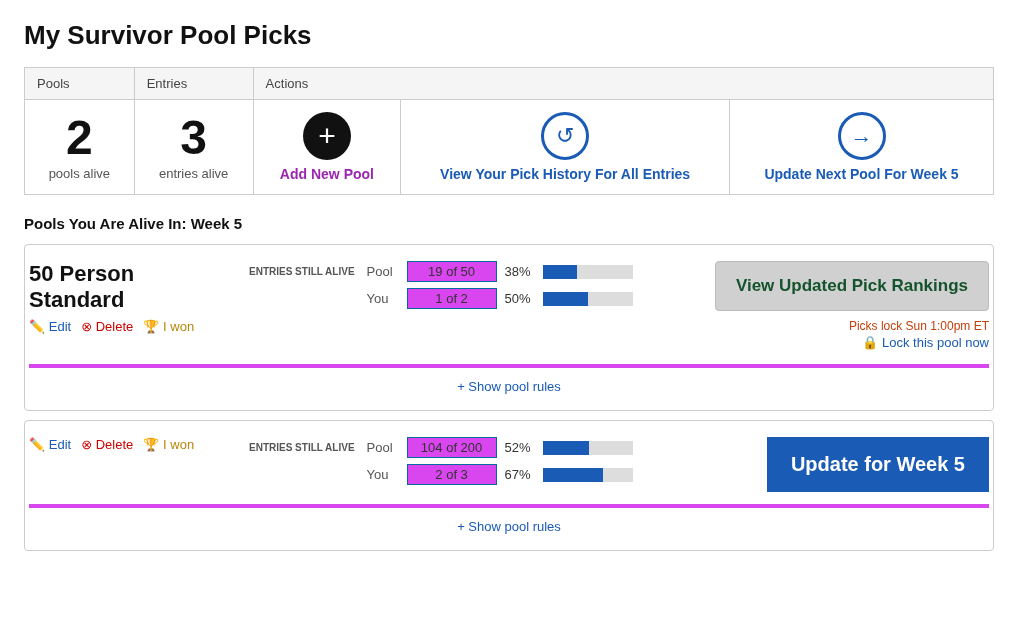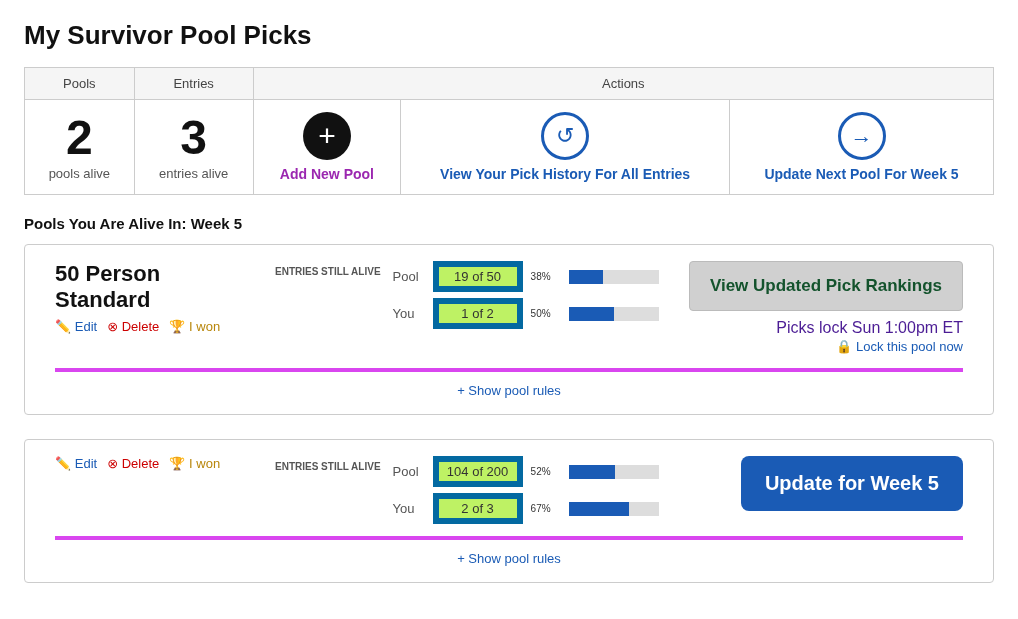--- a/index.html
+++ b/index.html
@@ -22,22 +22,22 @@
     
     .summary-table {
       width: 100%;
       border-collapse: collapse;
       border: 1px solid #ccc;
       margin-bottom: 20px;
     }
     .summary-table th {
       background: #f5f5f5;
       border: 1px solid #ccc;
-      padding: 8px 24px;
-      text-align: center;
+      padding: 8px 12px;
+      text-align: left;
       font-size: 13px;
       font-weight: normal;
       color: #444;
     }
     .summary-table td {
       border: 1px solid #ccc;
       padding: 12px 16px;
       text-align: center;
       vertical-align: middle;
     }
@@ -102,22 +102,22 @@
       font-size: 15px;
       font-weight: bold;
       margin-bottom: 12px;
       color: #111;
     }
 
     
     .pool-card {
       border: 1px solid #ccc;
       border-radius: 4px;
-      padding: 16px 30px;
-      margin-bottom: 24px;
+      padding: 16px 4px;
+      margin-bottom: 9px;
     }
     .pool-card-inner {
       display: flex;
       align-items: flex-start;
       gap: 0;
     }
     .pool-left {
       min-width: 200px;
       flex: 0 0 200px;
     }
@@ -171,41 +171,41 @@
       display: flex;
       align-items: center;
       gap: 8px;
       font-size: 13px;
     }
     .stat-label {
       color: #555;
       min-width: 32px;
     }
     .stat-box {
-      border: 6px solid #0369a1;
+      border: 1px solid #0369a1;
       padding: 2px 8px;
       min-width: 90px;
       text-align: center;
       font-size: 13px;
-      background: #bef264;
+      background: #d946ef;
     }
     .progress-bar-wrap {
       width: 90px;
       height: 14px;
       background: #ddd;
       position: relative;
       display: flex;
       align-items: center;
     }
     .progress-bar-fill {
       height: 100%;
       background: #1a5bb5;
     }
     .stat-pct {
-      font-size: 10px;
+      font-size: 13px;
       color: #333;
       min-width: 30px;
     }
     .pool-right {
       flex: 1;
       display: flex;
       flex-direction: column;
       align-items: flex-end;
       margin-left: 20px;
     }
@@ -218,30 +218,30 @@
       font-size: 17px;
       font-weight: bold;
       cursor: pointer;
       white-space: nowrap;
       margin-bottom: 8px;
     }
     .btn-blue {
       background: #1a5bb5;
       color: #fff;
       border: none;
-      border-radius: 8px;
+      border-radius: 0;
       padding: 16px 24px;
       font-size: 20px;
       font-weight: bold;
       cursor: pointer;
       white-space: nowrap;
     }
     .lock-info {
-      font-size: 16px;
-      color: #4c1d95;
+      font-size: 12px;
+      color: #c2410c;
       text-align: right;
       margin-bottom: 2px;
     }
     .lock-link {
       font-size: 13px;
       color: #1a5bb5;
       text-decoration: none;
       display: block;
       text-align: right;
       margin-bottom: 2px;

